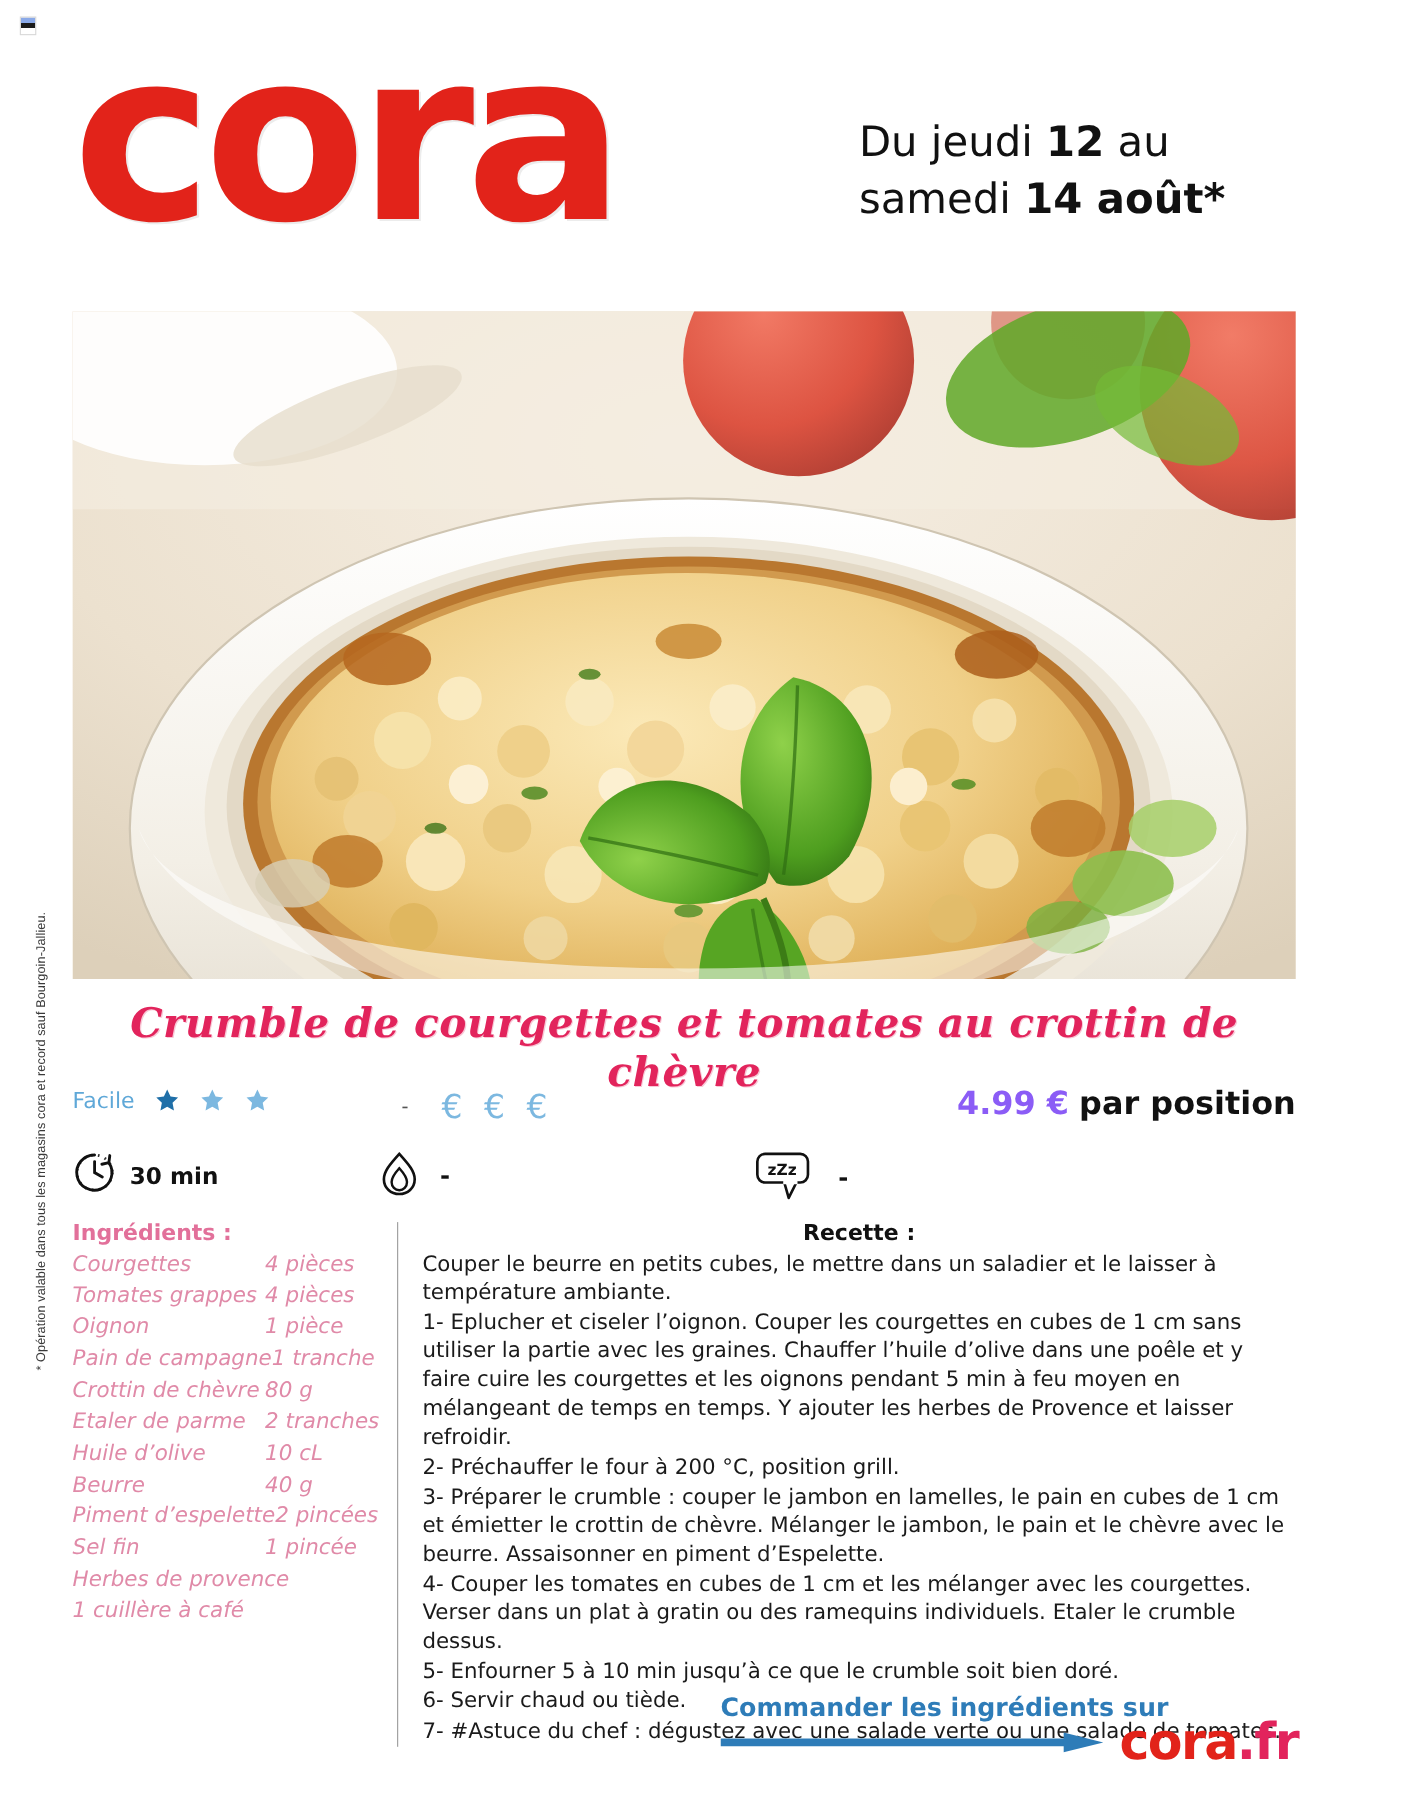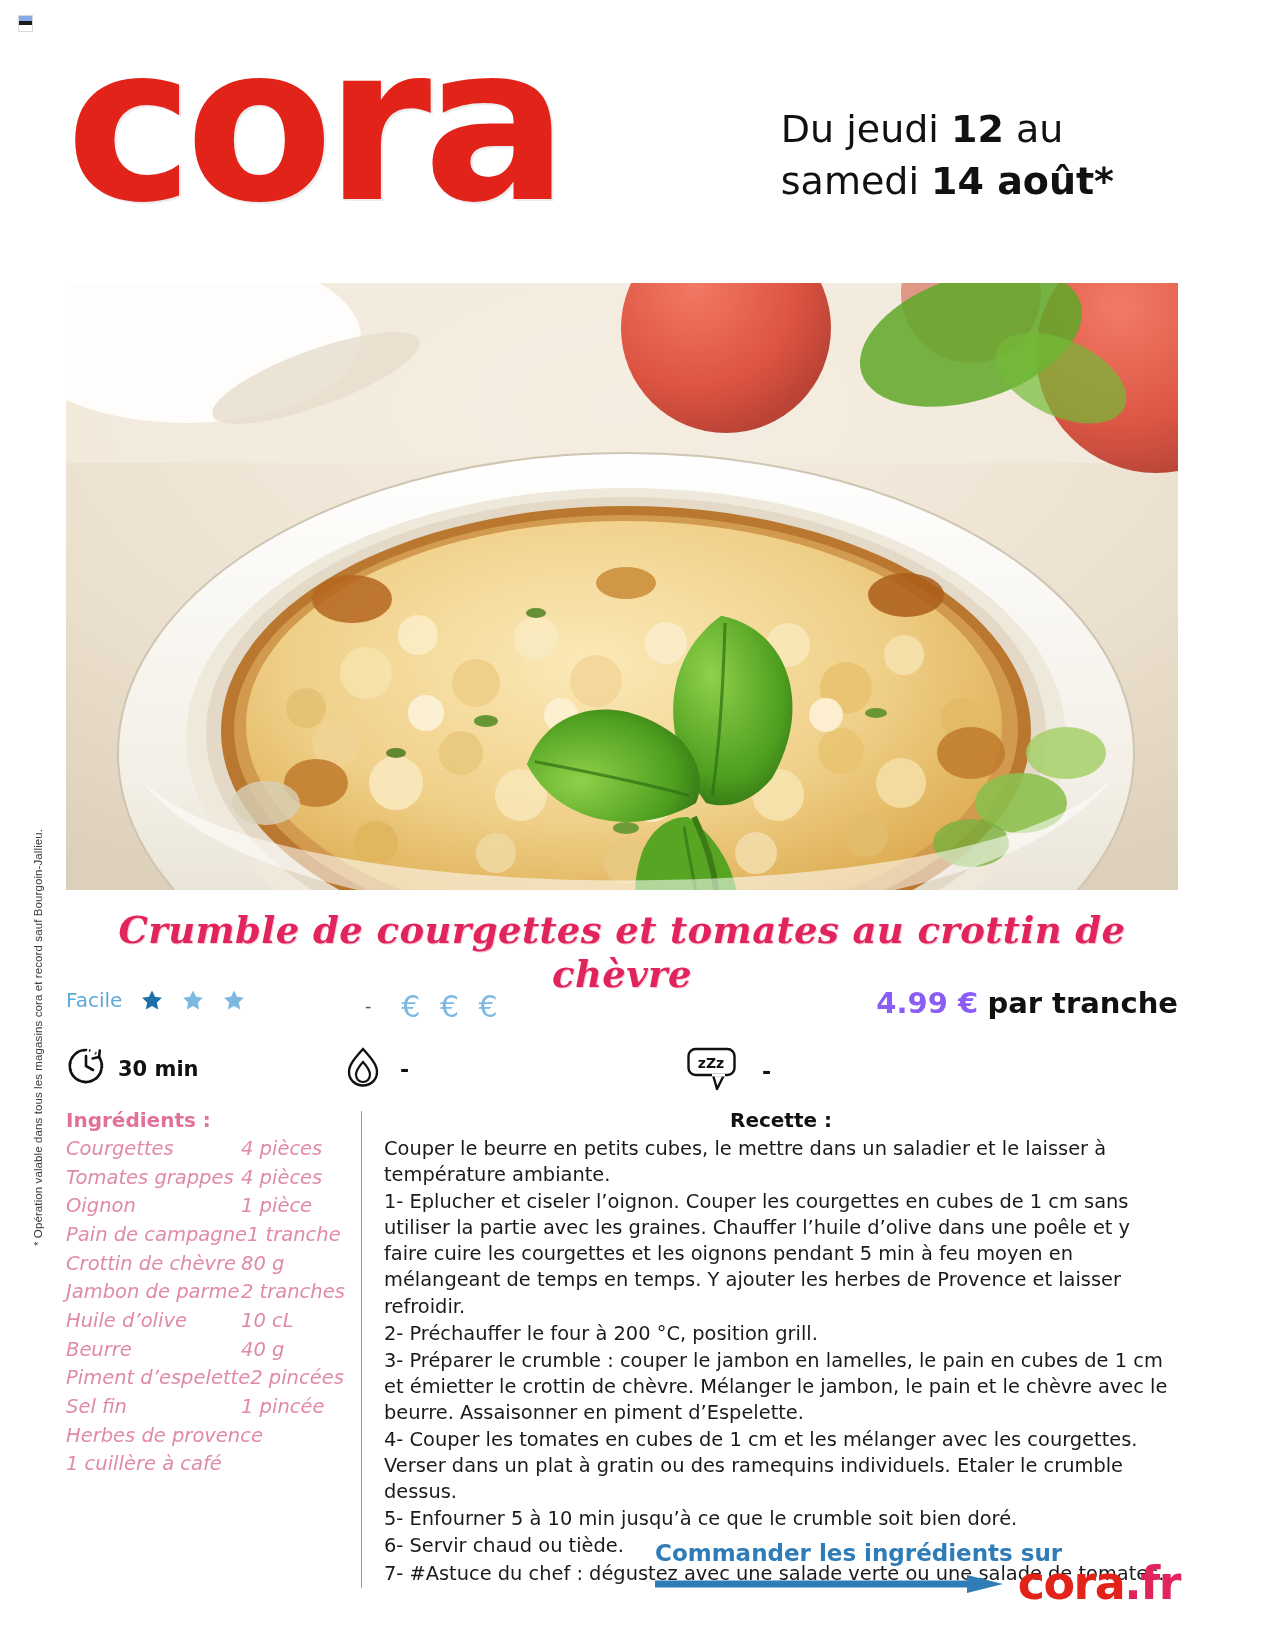--- a/index.html
+++ b/index.html
@@ -457,21 +457,21 @@
     </span>
   </div>
 
   <div class="price-level">
     <span class="dot-dash">-</span>
     <span class="euro-group">€ € €</span>
   </div>
 
   <div class="price">
     <span class="amount">4.99 €</span>
-    <span class="per">par tranche</span>
+    <span class="per">par position</span>
   </div>
 </div>
 
 <div class="meta-row2">
 
   <div class="meta-item mi-time">
     <span>
       <svg width="40" height="40" viewBox="0 0 40 40">
         <path d="M20 4 A16 16 0 1 0 33 11" fill="none" stroke="#111" stroke-width="2.6" stroke-linecap="round"></path>
         <path d="M33 11 l0.8 -6.5 M33 11 l-6.4 1.4" fill="none" stroke="#111" stroke-width="2.6" stroke-linecap="round"></path>
@@ -525,21 +525,21 @@
         </li>
       <li class="ing-row">
           <span class="ing-name">Pain de campagne</span>
           <span class="ing-qty">1 tranche</span>
         </li>
       <li class="ing-row">
           <span class="ing-name">Crottin de chèvre</span>
           <span class="ing-qty">80 g</span>
         </li>
       <li class="ing-row">
-          <span class="ing-name">Jambon de parme</span>
+          <span class="ing-name">Etaler de parme</span>
           <span class="ing-qty">2 tranches</span>
         </li>
       <li class="ing-row">
           <span class="ing-name">Huile d’olive</span>
           <span class="ing-qty">10 cL</span>
         </li>
       <li class="ing-row">
           <span class="ing-name">Beurre</span>
           <span class="ing-qty">40 g</span>
         </li>

